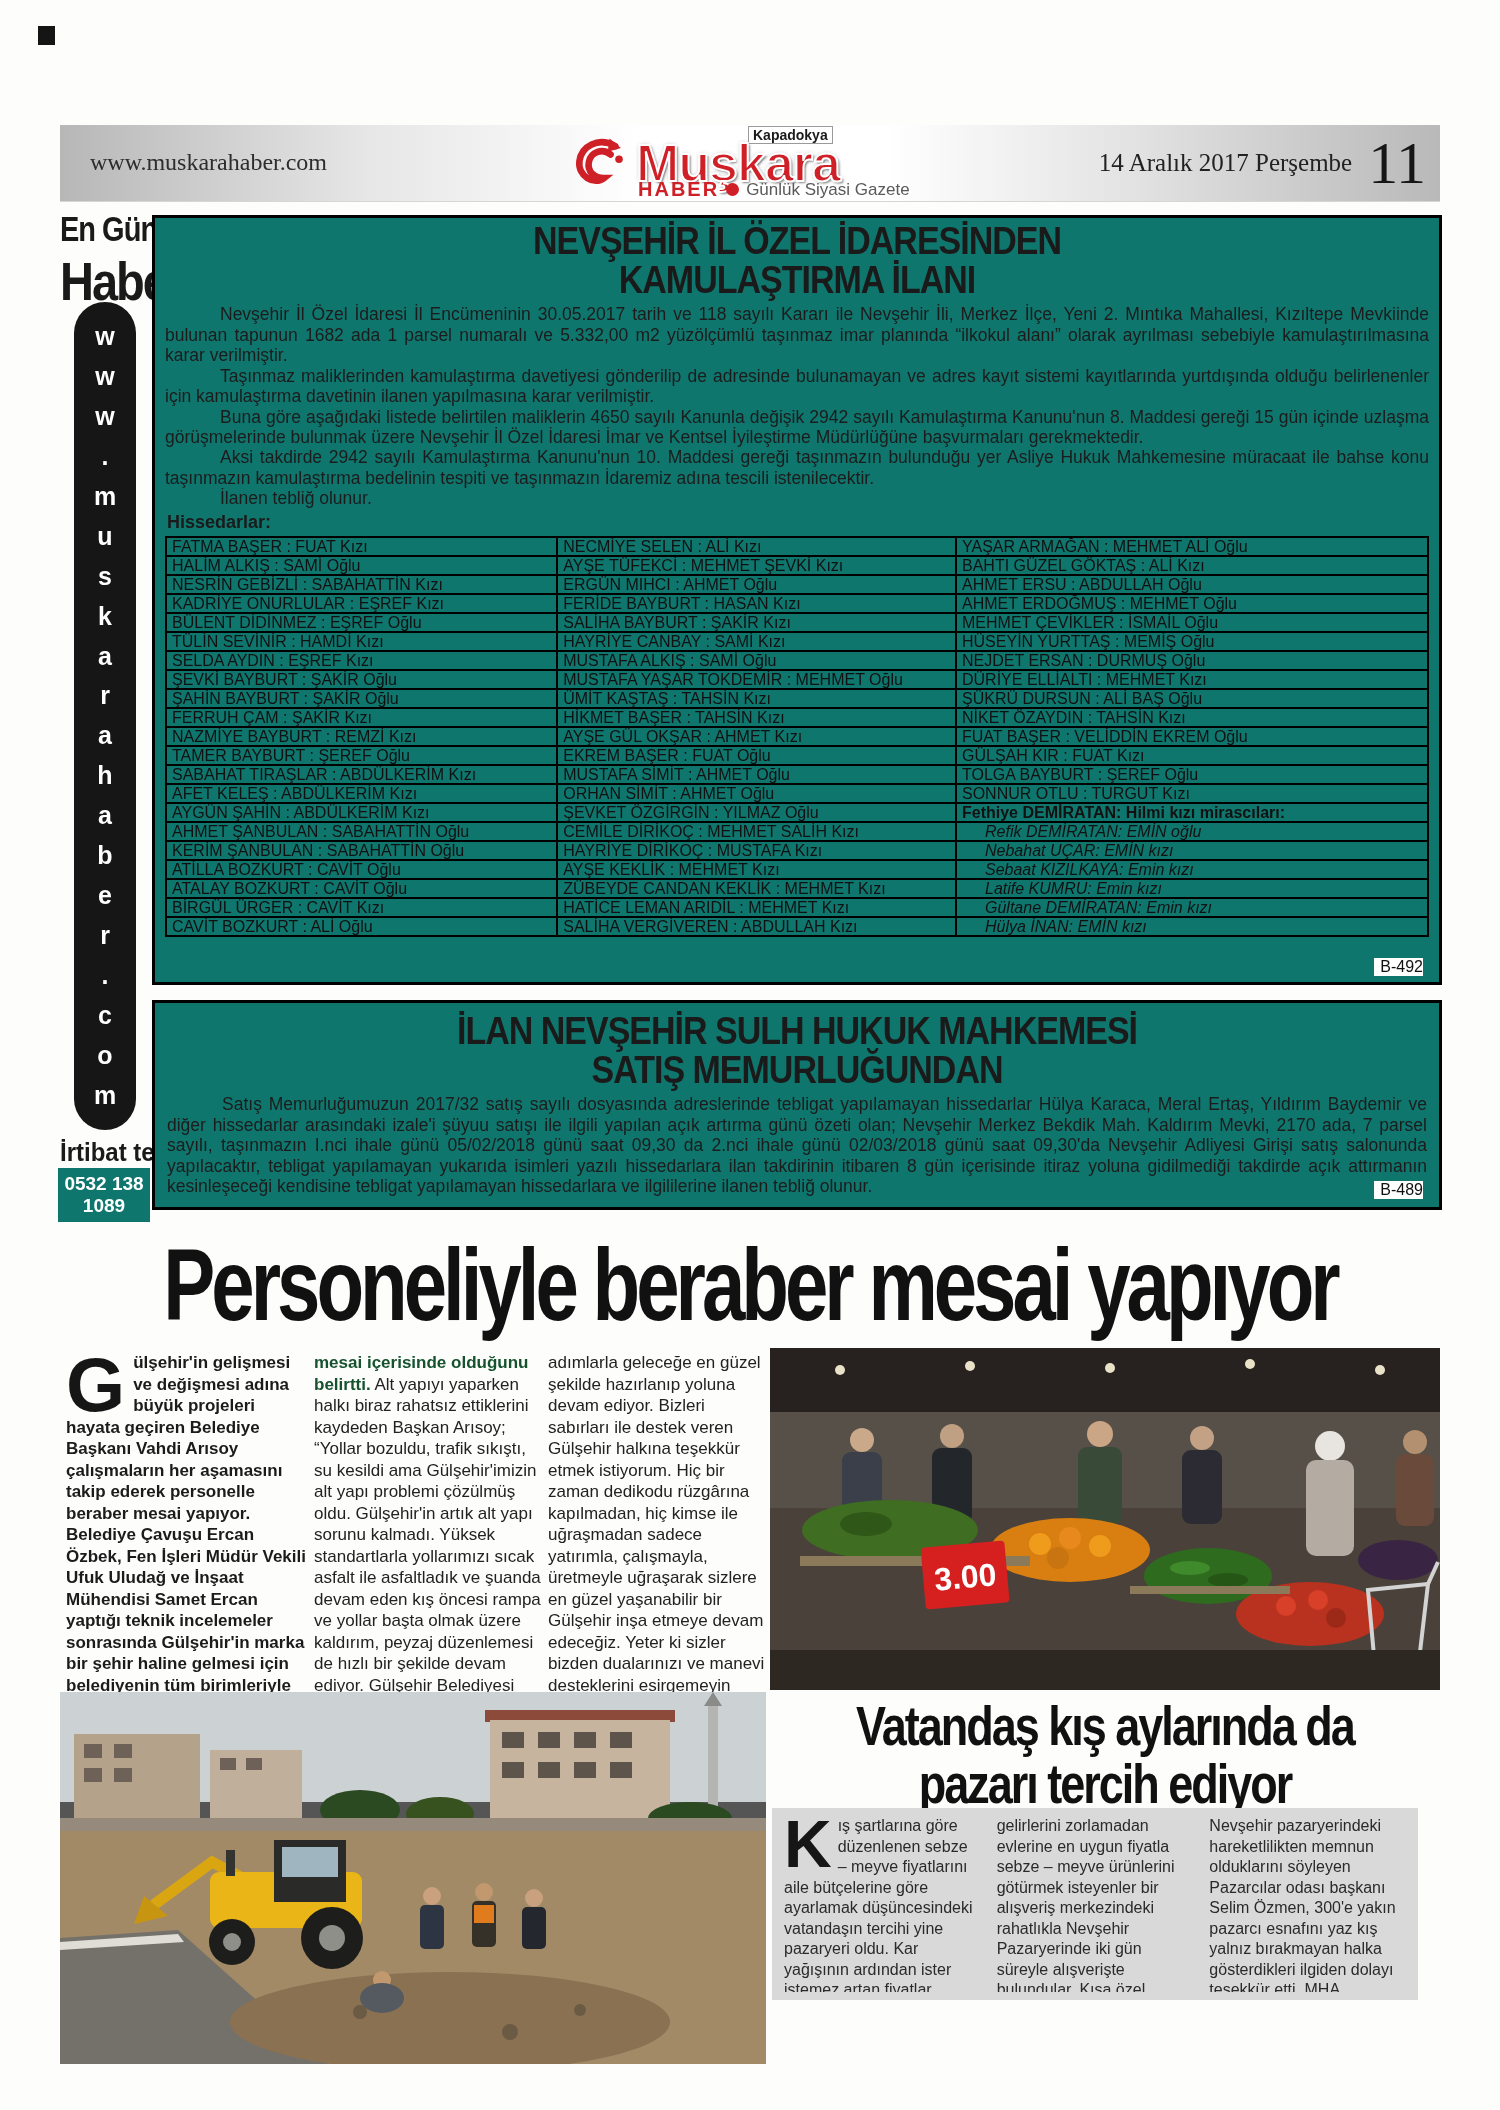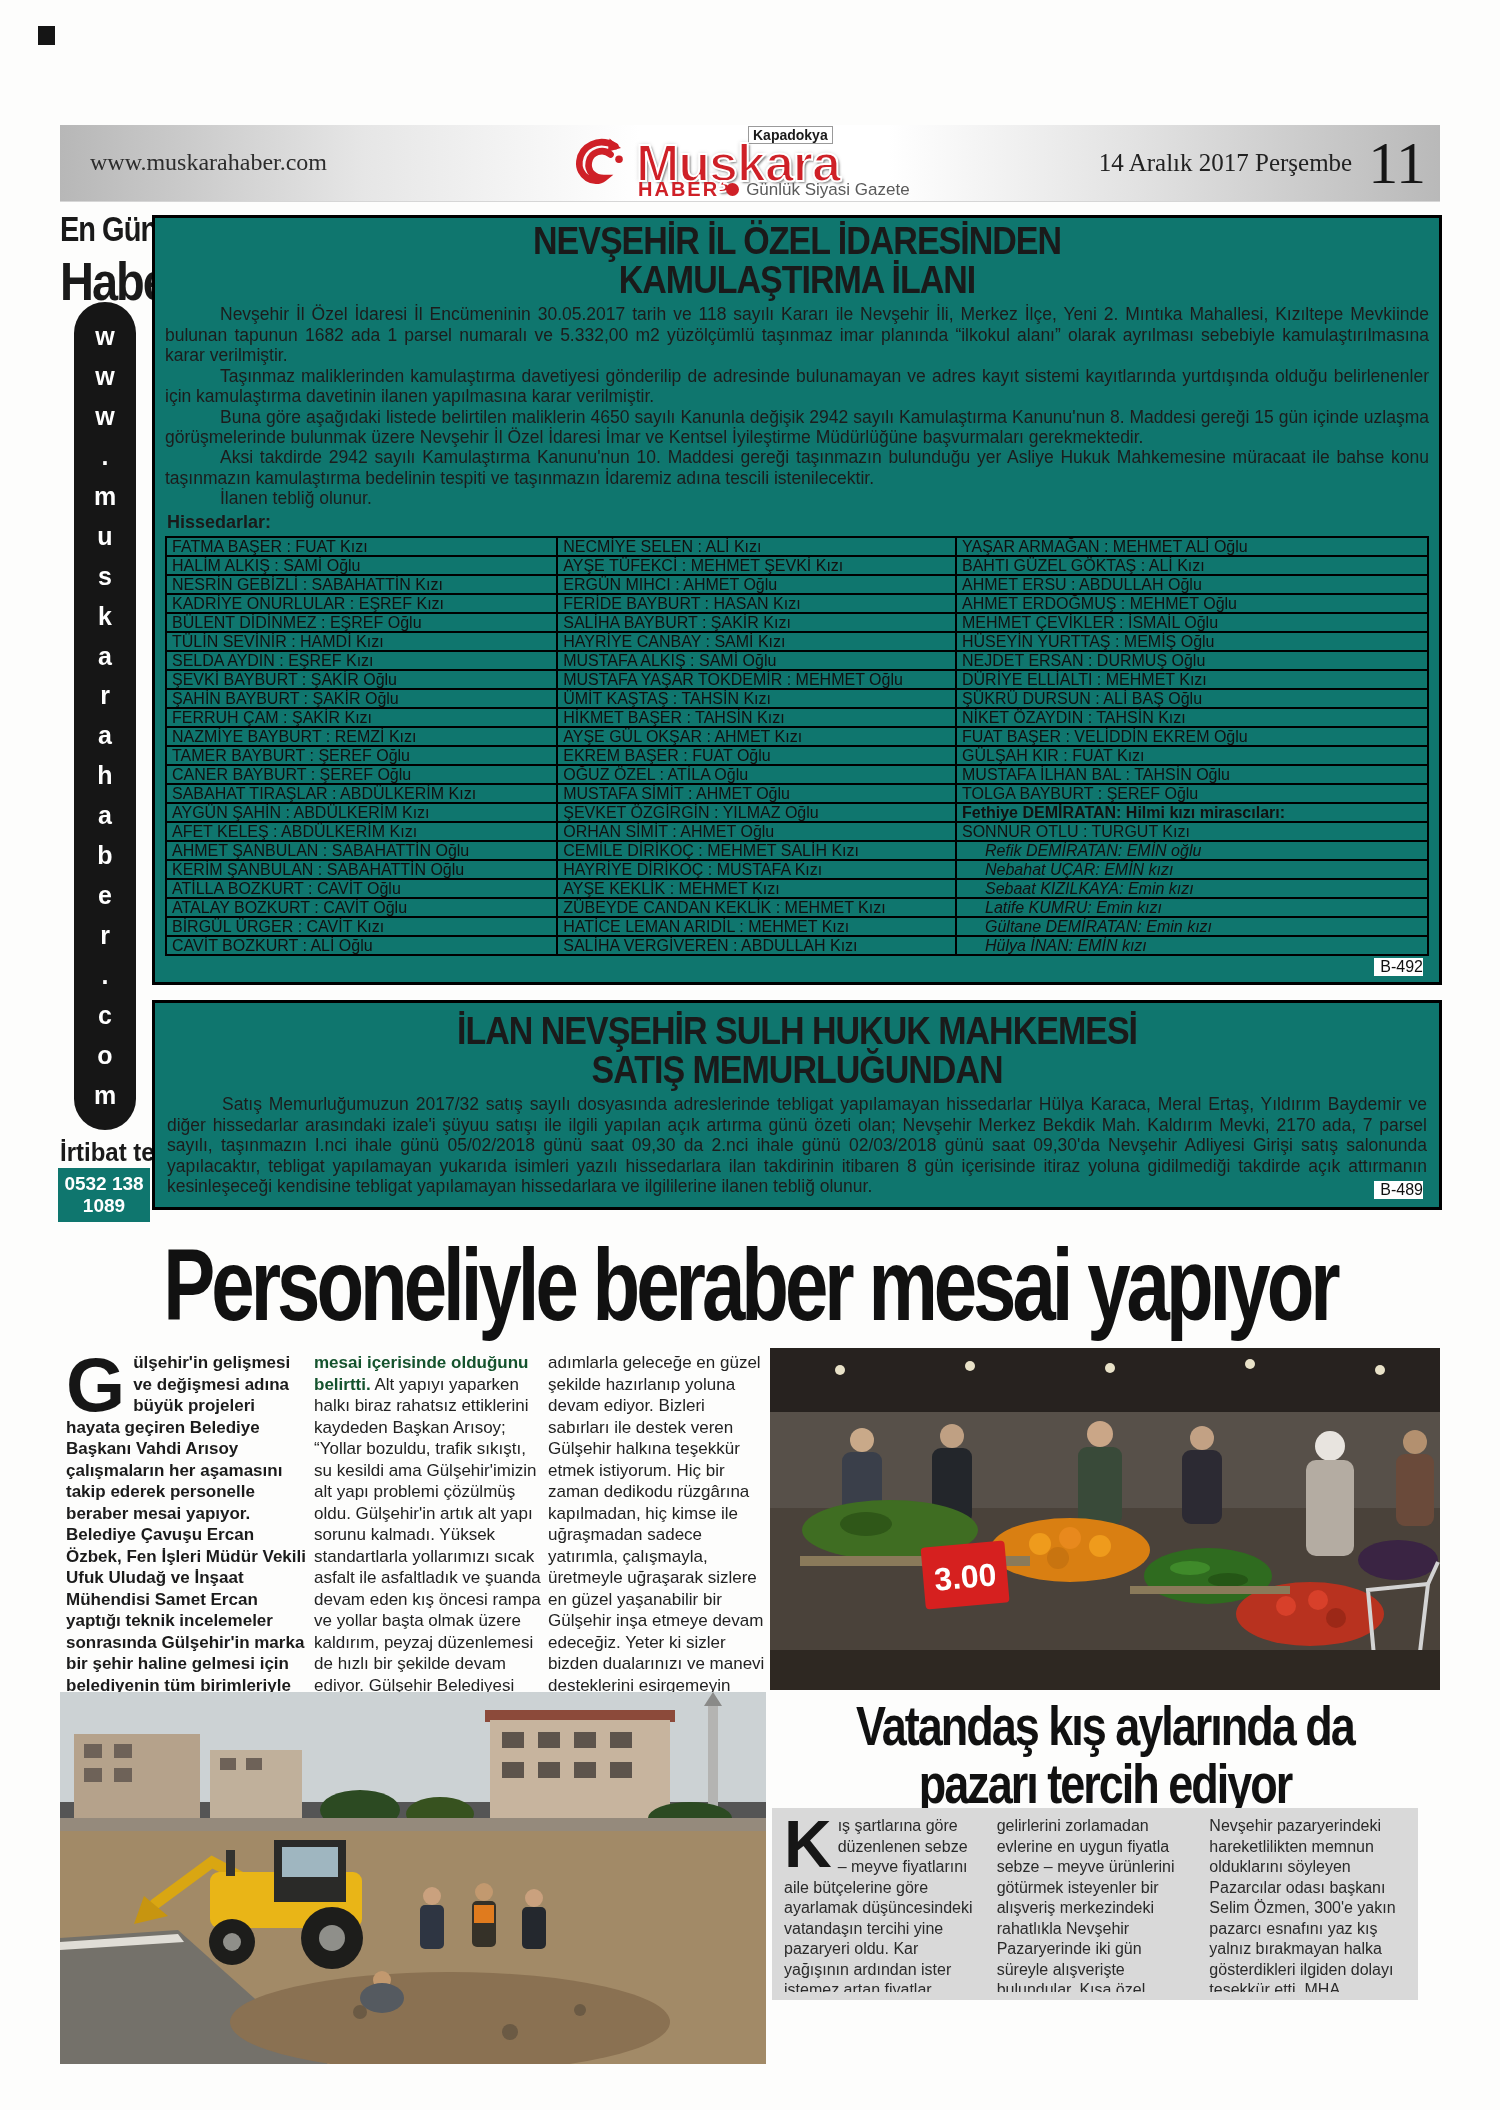--- a/index.html
+++ b/index.html
@@ -214,38 +214,33 @@
             <td>NAZMİYE BAYBURT : REMZİ Kızı</td>
             <td>AYŞE GÜL OKŞAR : AHMET Kızı</td>
             <td>FUAT BAŞER : VELİDDİN EKREM Oğlu</td>
           </tr>
           <tr>
             <td>TAMER BAYBURT : ŞEREF Oğlu</td>
             <td>EKREM BAŞER : FUAT Oğlu</td>
             <td>GÜLŞAH KIR : FUAT Kızı</td>
           </tr>
           <tr>
-            <td>CANER BAYBURT : ŞEREF Oğlu</td>
-            <td>OĞUZ ÖZEL : ATİLA Oğlu</td>
-            <td>MUSTAFA İLHAN BAL : TAHSİN Oğlu</td>
-          </tr>
-          <tr>
             <td>SABAHAT TIRAŞLAR : ABDÜLKERİM Kızı</td>
             <td>MUSTAFA SİMİT : AHMET Oğlu</td>
             <td>TOLGA BAYBURT : ŞEREF Oğlu</td>
           </tr>
           <tr>
+            <td>AFET KELEŞ : ABDÜLKERİM Kızı</td>
+            <td>ORHAN SİMİT : AHMET Oğlu</td>
+            <td>SONNUR OTLU : TURGUT Kızı</td>
+          </tr>
+          <tr>
             <td>AYGÜN ŞAHİN : ABDÜLKERİM Kızı</td>
             <td>ŞEVKET ÖZGİRGİN : YILMAZ Oğlu</td>
             <td class="b">Fethiye DEMİRATAN: Hilmi kızı mirascıları:</td>
-          </tr>
-          <tr>
-            <td>AFET KELEŞ : ABDÜLKERİM Kızı</td>
-            <td>ORHAN SİMİT : AHMET Oğlu</td>
-            <td>SONNUR OTLU : TURGUT Kızı</td>
           </tr>
           <tr>
             <td>AHMET ŞANBULAN : SABAHATTİN Oğlu</td>
             <td>CEMİLE DİRİKOÇ : MEHMET SALİH Kızı</td>
             <td class="i">Refik DEMİRATAN: EMİN oğlu</td>
           </tr>
           <tr>
             <td>KERİM ŞANBULAN : SABAHATTİN Oğlu</td>
             <td>HAYRİYE DİRİKOÇ : MUSTAFA Kızı</td>
             <td class="i">Nebahat UÇAR: EMİN kızı</td>

